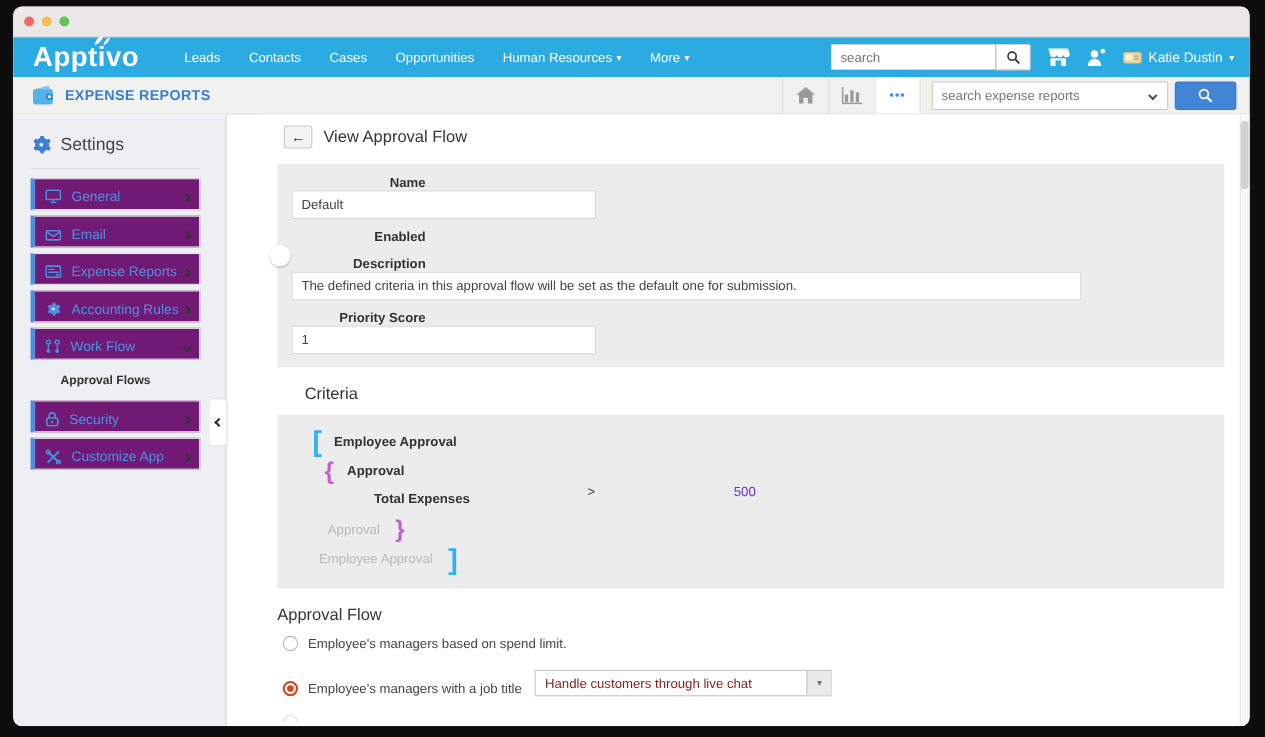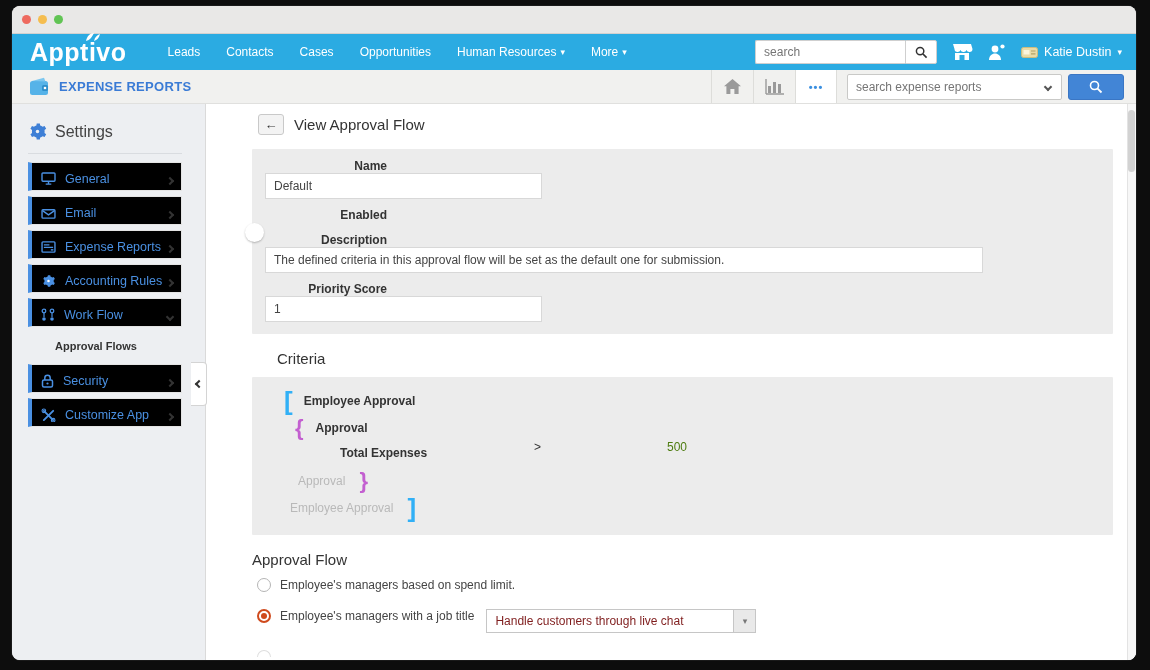--- a/index.html
+++ b/index.html
@@ -48,21 +48,21 @@
   .hdr-search input { flex:1; border:none; outline:none; padding:0 8px; font-size:12px; color:#555; background:transparent; }
   .hdr-search .dd { width:26px; display:flex; align-items:center; justify-content:center;
     color:#666; font-size:10px; cursor:pointer; }
   .hdr-search .go { width:56px; height:26px; background:#4285d6; border:1px solid #3a76c4; border-radius:3px;
     margin-left:6px; display:flex; align-items:center; justify-content:center; cursor:pointer; }
   
   .body-row { flex:1; display:flex; position:relative; min-height:0;gap:32px; }
   .sidebar { width:194px; background:#edeff2; border-right:1px solid #dadada; padding:18px 0 0 16px; flex:0 0 auto; }
   .sb-title { display:flex; align-items:center; gap:8px; font-size:16px; color:#444; margin-bottom:12px; }
   .sb-divider { width:154px; height:1px; background:#d9dce0; margin-bottom:8px; }
-  .sb-item { width:154px; height:29px; background:#000000; border:1px solid #e4e4e4; border-left:4px solid #4a90e2;
+  .sb-item { width:154px; height:29px; background:#701a75; border:1px solid #e4e4e4; border-left:4px solid #4a90e2;
     display:flex; align-items:center; padding:4px 8px 0 9px; margin-bottom:5px; cursor:pointer; }
   .sb-item .lbl { color:#4a90e2; font-size:12.5px; margin-left:9px; white-space:nowrap; }
   .sb-item .chev-wrap { margin-left:auto; }
   .chev { display:inline-block; width:6px; height:6px; border-right:2px solid #333; border-bottom:2px solid #333; }
   .chev.right { transform:rotate(-45deg); }
   .chev.down  { transform:rotate(45deg); }
   .chev.left  { transform:rotate(135deg); }
   .sb-subitem { font-size:11px; font-weight:bold; color:#333; margin:13px 0 12px 27px; cursor:pointer; }
   .collapse-tab { position:absolute; left:179px; top:258px; width:16px; height:44px; background:#fff;
     border:1px solid #d4d4d4; border-left:none; border-radius:0 4px 4px 0;
@@ -91,21 +91,21 @@
   .section-title.criteria { margin-left:25px; }
   
   .crit-panel { padding:10px 0 14px; font-size:12px; }
   .crit-row { display:flex; align-items:center; height:27px; }
   .bracket { font-size:26px; font-weight:bold; line-height:1; }
   .bracket.blue { color:#31b0f6; }
   .brace { font-size:22px; font-weight:bold; line-height:1; color:#c35fd0; }
   .crit-open { color:#333; font-weight:bold; }
   .crit-closed { color:#b9b9b9; }
   
-  .radio-row { display:flex; align-items:flex-start; margin:0 0 17px 5px; }
+  .radio-row { display:flex; align-items:flex-end; margin:0 0 17px 5px; }
   .radio { width:14px; height:14px; border-radius:50%; border:1px solid #b5b5b5; background:#fff; flex:0 0 auto; cursor:pointer; }
   .radio.sel { border:2px solid #cf4a1d; position:relative; }
   .radio.sel::after { content:""; position:absolute; left:2px; top:2px; width:6px; height:6px; border-radius:50%; background:#cf4a1d; }
   .radio-label { font-size:12px; color:#444; margin-left:9px; }
   .combo { display:flex; width:270px; height:24px; border:1px solid #c6c6c6; background:#fff; margin-left:12px; cursor:pointer; }
   .combo .val { flex:1; font-size:12px; color:#7f1d1d; padding:4px 8px 0; white-space:nowrap; overflow:hidden; }
   .combo .dbtn { width:22px; background:#e9e9e9; border-left:1px solid #c6c6c6;
     display:flex; align-items:center; justify-content:center; color:#777; font-size:9px; }
   .radio-partial { width:14px; height:7px; border:1px solid #d6d6d6; border-bottom:none;
     border-radius:7px 7px 0 0; margin-left:5px; opacity:.8; }
@@ -359,21 +359,21 @@
         <div class="crit-row">
           <span class="brace" style="margin-left:43px;">{</span>
           <span class="crit-open" style="margin-left:12px;">Approval</span>
         </div>
         <div class="crit-row" style="height:24px;">
           <span class="crit-open" style="margin-left:88px;">Total Expenses</span>
           <span style="position:absolute;"></span>
         </div>
         <div class="crit-row" style="height:0; position:relative; top:-18px;">
           <span style="margin-left:282px; color:#333;">&gt;</span>
-          <span style="margin-left:126px; color:#4d7c0f;">500</span>
+          <span style="margin-left:126px; color:#6d28d9;">500</span>
         </div>
         <div class="crit-row" style="margin-top:2px;">
           <span class="crit-closed" style="margin-left:46px;">Approval</span>
           <span class="brace" style="margin-left:14px;">}</span>
         </div>
         <div class="crit-row">
           <span class="crit-closed" style="margin-left:38px;">Employee Approval</span>
           <span class="bracket blue" style="margin-left:14px;">]</span>
         </div>
       </div>

